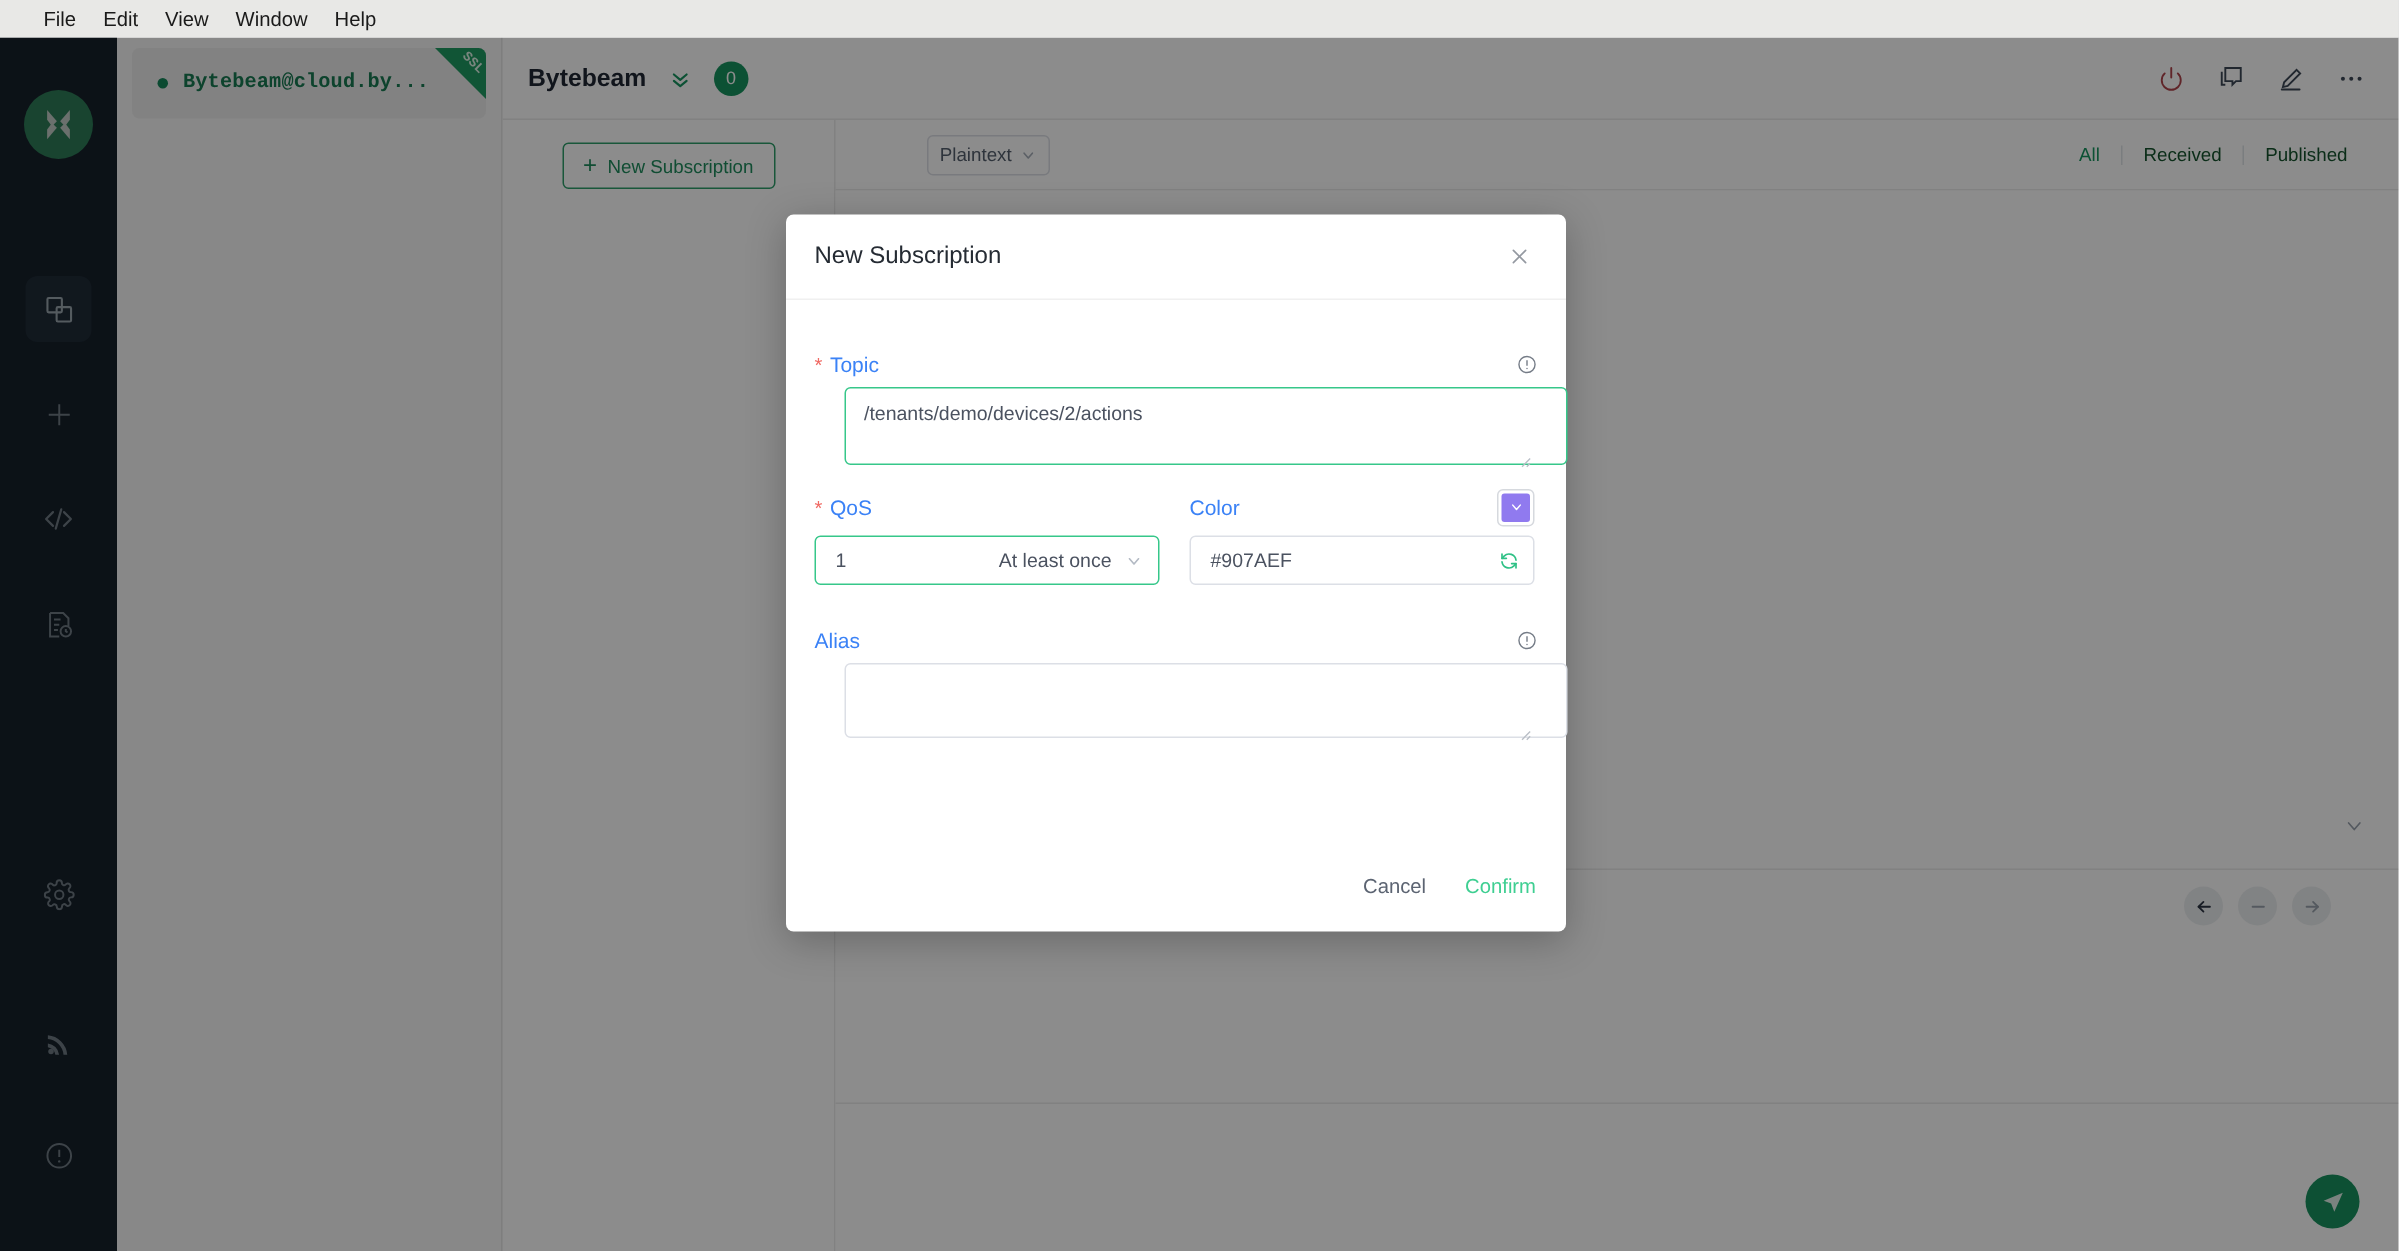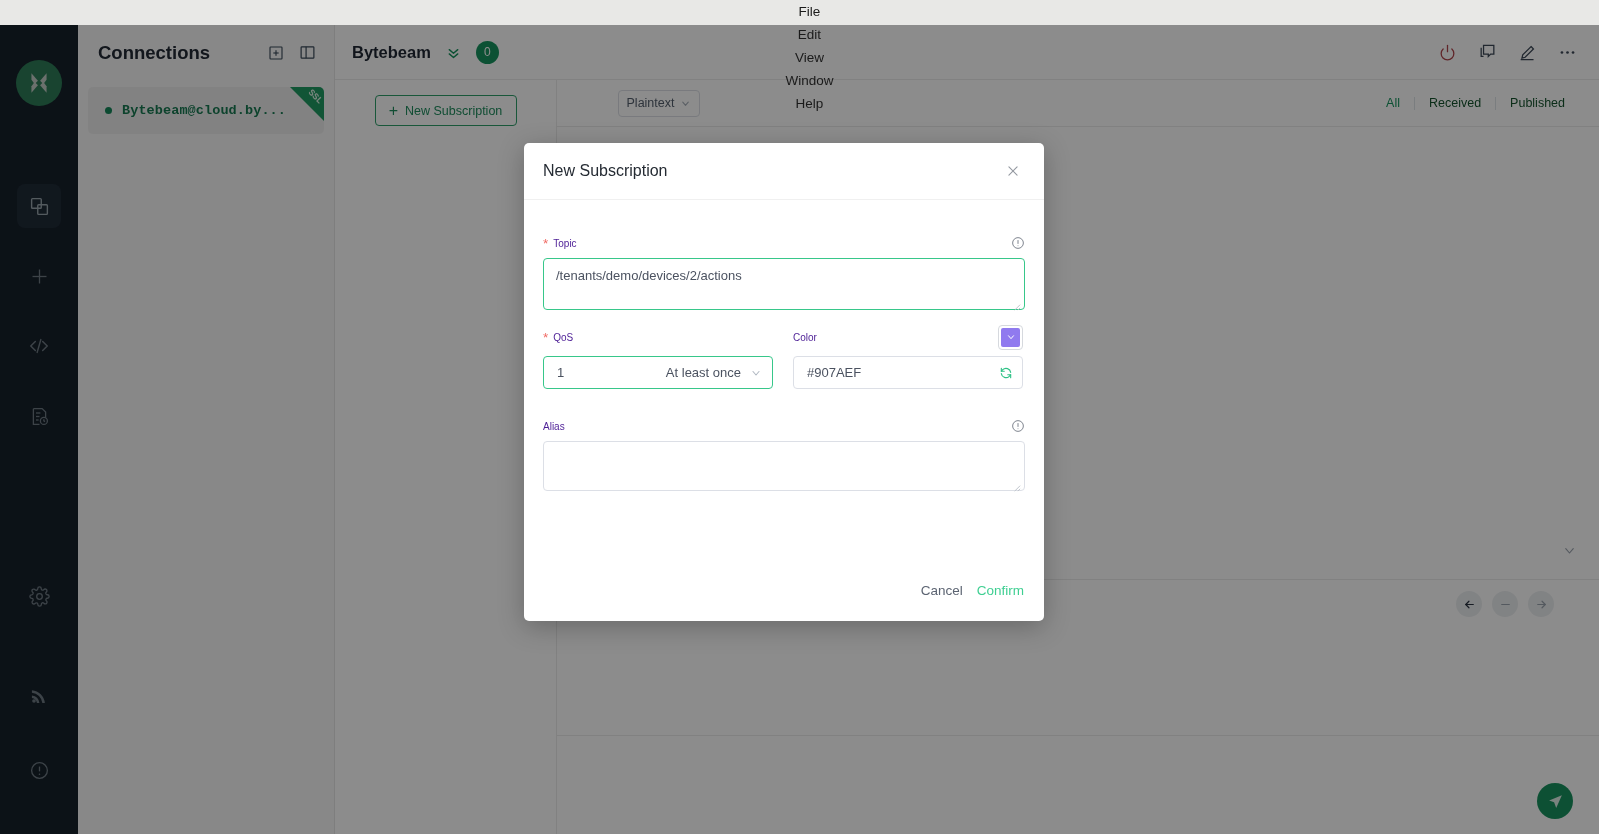--- a/index.html
+++ b/index.html
@@ -11,21 +11,20 @@
   }
 
   
   .menubar {
     position: absolute; top: 0; left: 0;
     width: 1599px; height: 25px;
     background: #e8e8e6;
     display: flex; align-items: center;
     padding-left: 20px;
     z-index: 60;
-    flex-direction: column;
   }
   .menubar-item {
     font-size: 13.5px; color: #1a1a1a;
     padding: 2px 9px; line-height: 19px;
     cursor: default;
   }
 
   
   .app {
     position: absolute; top: 25px; left: 0;
@@ -223,34 +222,35 @@
   }
   .modal-title { font-size: 16px; color: #252b33; flex: 1; }
   .modal-close { color: #9499a1; font-size: 17px; width: 22px; height: 22px; display:flex; align-items:center; justify-content:center; }
 
   .modal-body { padding: 20px 19px 0 19px; }
 
   .field-label-row {
     display: flex; align-items: center;
     height: 30px; margin-top: 8px;
   }
-  .field-label { font-size: 10px; color: #4c1d95; }
+  .field-label { font-size: 14px; color: #3b82f6; }
   .req-star { color: #f06a64; font-size: 13.5px; margin-right: 5px; }
   .lbl-spacer { flex: 1; }
   .info-icon { color: #757c87; display: flex; }
 
   .ta-wrap { position: relative; }
   textarea.fld, input.fld {
     width: 100%;
     border: 1px solid #dcdfe6; border-radius: 4px;
     font-family: "Liberation Sans", sans-serif;
     font-size: 13px; color: #4b5260;
     padding: 9px 12px;
     outline: none; resize: none;
     background: #fff;
+    margin-left: 20px;
   }
   textarea.topic { height: 52px; border-color: #37c78a; }
   textarea.alias { height: 50px; }
   .resize-grip {
     position: absolute; right: 3px; bottom: 2px;
     width: 10px; height: 10px;
     color: #b9bec6; font-size: 9px;
     pointer-events: none;
   }
 
@@ -296,21 +296,21 @@
     display: flex; align-items: center; justify-content: center;
     color: #ffffff;
   }
 
   .modal-foot {
     position: absolute; left: 0; right: 0; bottom: 0;
     height: 62px;
     display: flex; align-items: center; justify-content: flex-end;
     padding-right: 20px;
   }
-  .btn-cancel { font-size: 13.5px; color: #5c6472; margin-right: 14px; }
+  .btn-cancel { font-size: 13.5px; color: #5c6472; margin-right: 26px; }
   .btn-confirm { font-size: 13.5px; color: #3fcf92; }
 </style>
 </head>
 <body>
 
 <div class="menubar">
   <div class="menubar-item">File</div>
   <div class="menubar-item">Edit</div>
   <div class="menubar-item">View</div>
   <div class="menubar-item">Window</div>
@@ -383,36 +383,20 @@
     <div class="rail-icon bot" style="margin-bottom:42px; margin-top:0;">
       <svg width="21" height="21" viewBox="0 0 24 24" fill="none" stroke="currentColor" stroke-width="1.5">
         <circle cx="12" cy="12" r="9"></circle>
           <line x1="12" y1="7.5" x2="12" y2="13"></line>
           <circle cx="12" cy="16.3" r=".9" fill="currentColor" stroke="none"></circle>
       </svg>
     </div>
   </div>
 
   <div class="connpanel">
-    <div class="connpanel-head">
-      <div class="connpanel-title">Connections</div>
-      <div class="ch-icon">
-        <svg width="16" height="16" viewBox="0 0 24 24" fill="none" stroke="currentColor" stroke-width="1.7">
-          <rect x="3" y="3" width="18" height="18" rx="1"></rect>
-            <line x1="12" y1="8" x2="12" y2="16"></line>
-            <line x1="8" y1="12" x2="16" y2="12"></line>
-        </svg>
-      </div>
-      <div class="ch-icon">
-        <svg width="17" height="17" viewBox="0 0 24 24" fill="none" stroke="currentColor" stroke-width="1.7">
-          <rect x="3" y="4" width="18" height="16" rx="1"></rect>
-            <line x1="10" y1="4" x2="10" y2="20"></line>
-        </svg>
-      </div>
-    </div>
 
     <div class="conn-item">
       <div class="conn-dot"></div>
       <div class="conn-name">Bytebeam@cloud.by...</div>
       <div class="ssl-ribbon"></div>
       <div class="ssl-text">SSL</div>
     </div>
   </div>
 
   <div class="main">

